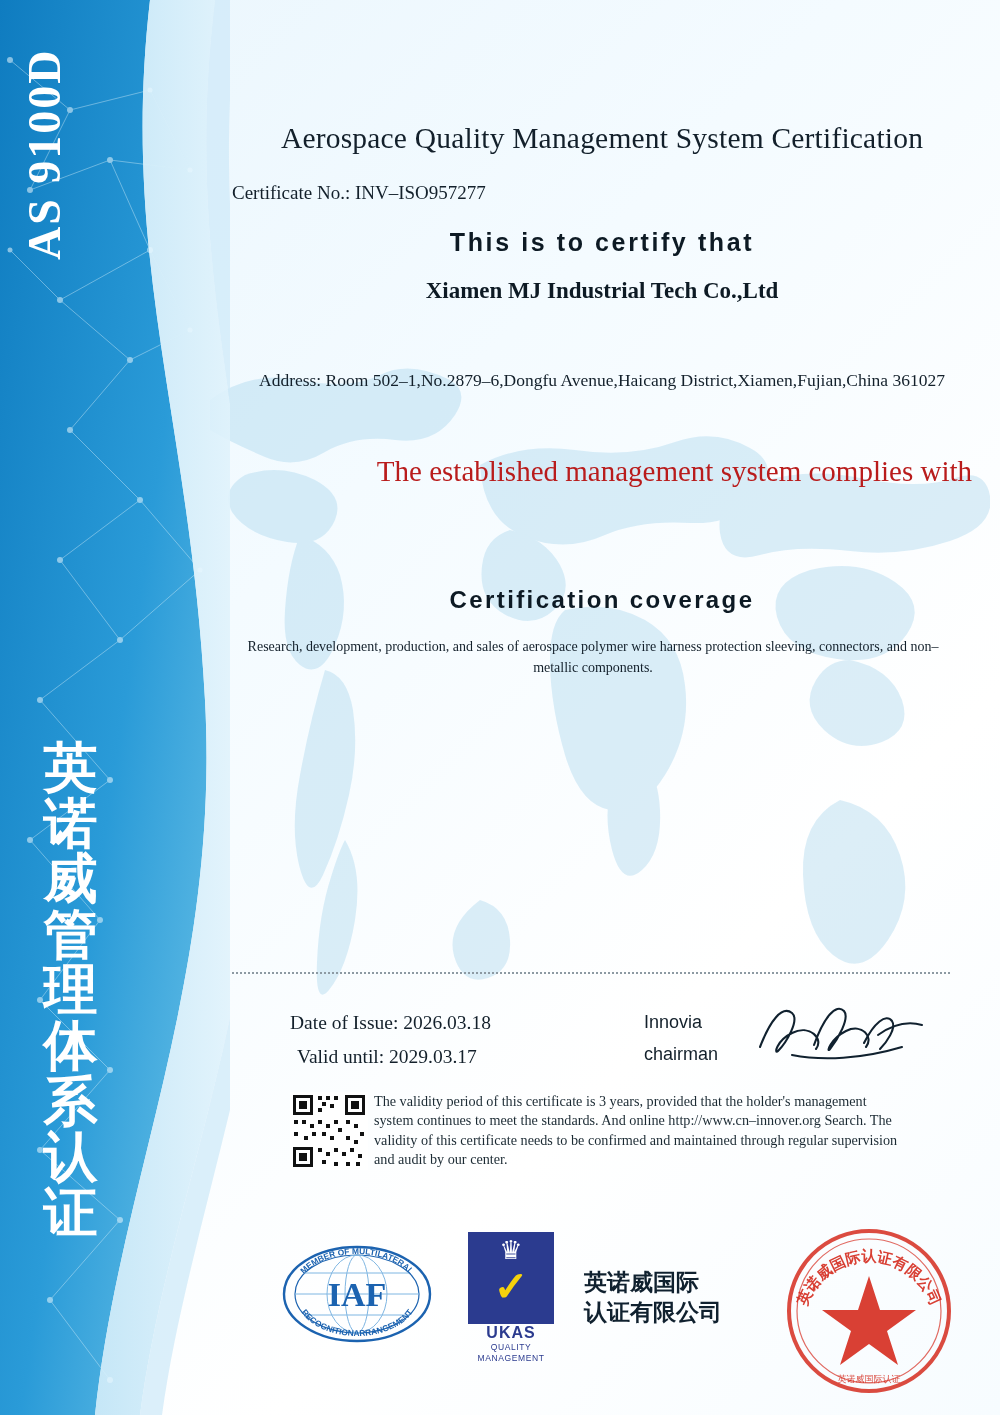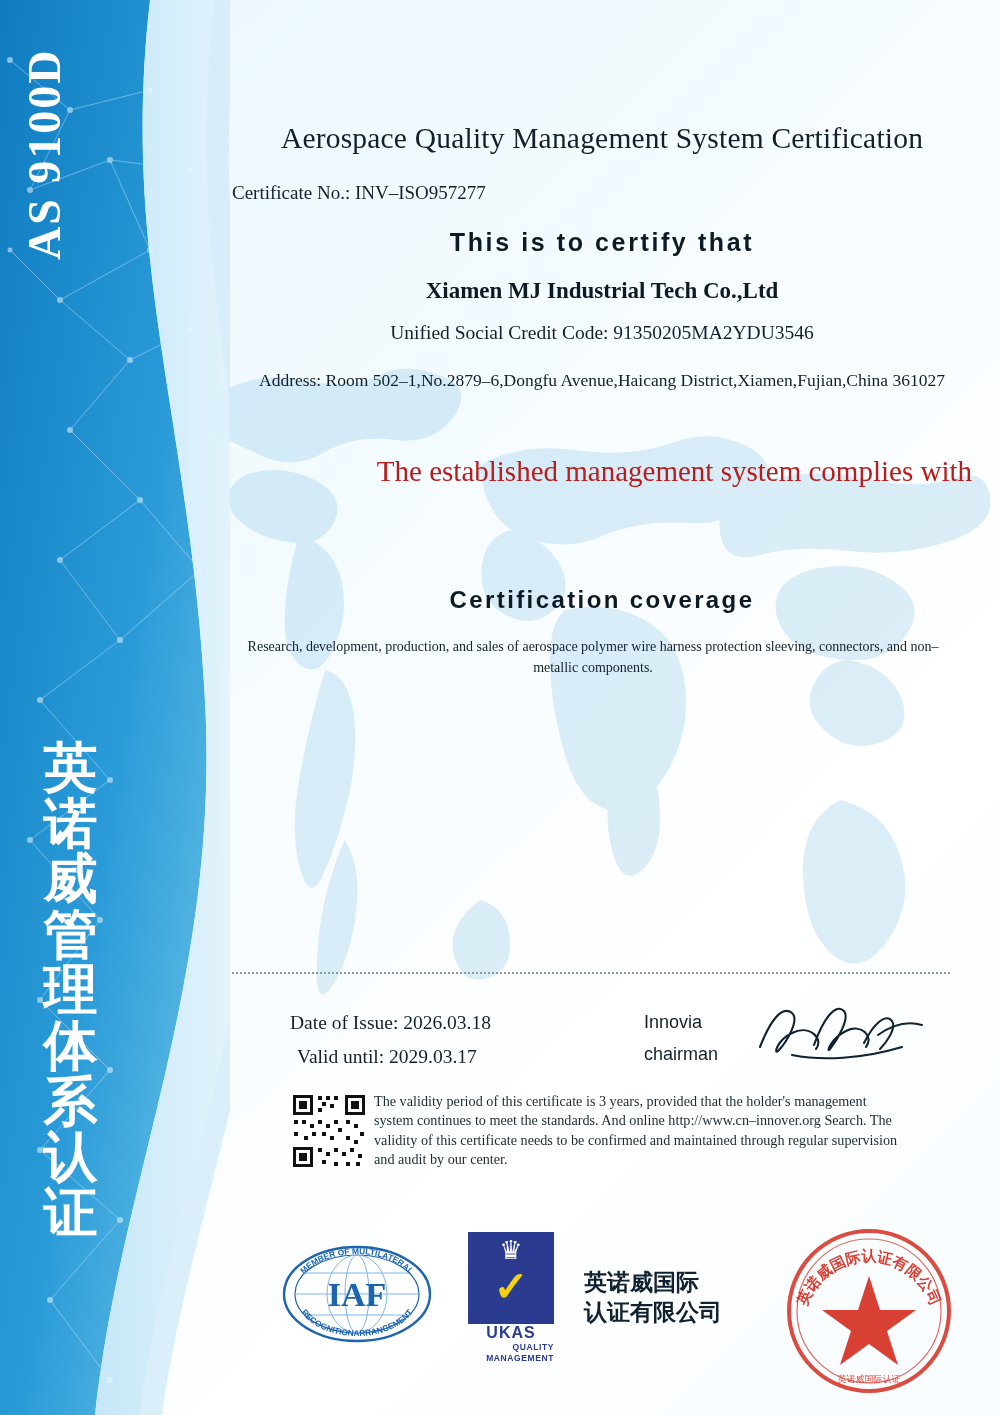--- a/index.html
+++ b/index.html
@@ -282,27 +282,26 @@
     color: #2b3b8f;
     font-family: "Liberation Sans", sans-serif;
     font-size: 16px;
     font-weight: bold;
     letter-spacing: 1px;
   }
   .ukas-sub {
     position: absolute;
     left: 0; top: 110px;
     width: 86px;
-    text-align: right;
+    text-align: center;
     color: #2b3b8f;
     font-family: "Liberation Sans", sans-serif;
     font-size: 8.5px;
     letter-spacing: 0.6px;
     line-height: 1.3;
-    font-weight: bold;
   }
 
   .innovia-cn {
     position: absolute;
     left: 352px; top: 40px;
     width: 200px;
     font-family: "DejaVu Sans", sans-serif;
     font-size: 23px;
     font-weight: bold;
     color: #10212f;
@@ -418,21 +417,20 @@
 
   <div class="side-code">AS 9100D</div>
   <div class="side-cn">英诺威管理体系认证</div>
 
   <div class="content">
 
     <div class="title">Aerospace Quality Management System Certification</div>
     <div class="certno">Certificate No.: INV–ISO957277</div>
     <div class="certify">This is to certify that</div>
     <div class="company">Xiamen MJ Industrial Tech Co.,Ltd</div>
-    <div class="uscc">Unified Social Credit Code: 91350205MA2YDU3546</div>
     <div class="address">Address: Room 502–1,No.2879–6,Dongfu Avenue,Haicang District,Xiamen,Fujian,China 361027</div>
     <div class="complies">The established management system complies with</div>
     <div class="coverage-head">Certification coverage</div>
     <div class="coverage-body">Research, development, production, and sales of aerospace polymer wire harness protection sleeving, connectors, and non–metallic components.</div>
 
     <div class="dots"></div>
 
     <div class="issue">Date of Issue: 2026.03.18</div>
     <div class="valid">Valid until: 2029.03.17</div>
     <div class="org-name">Innovia</div>

